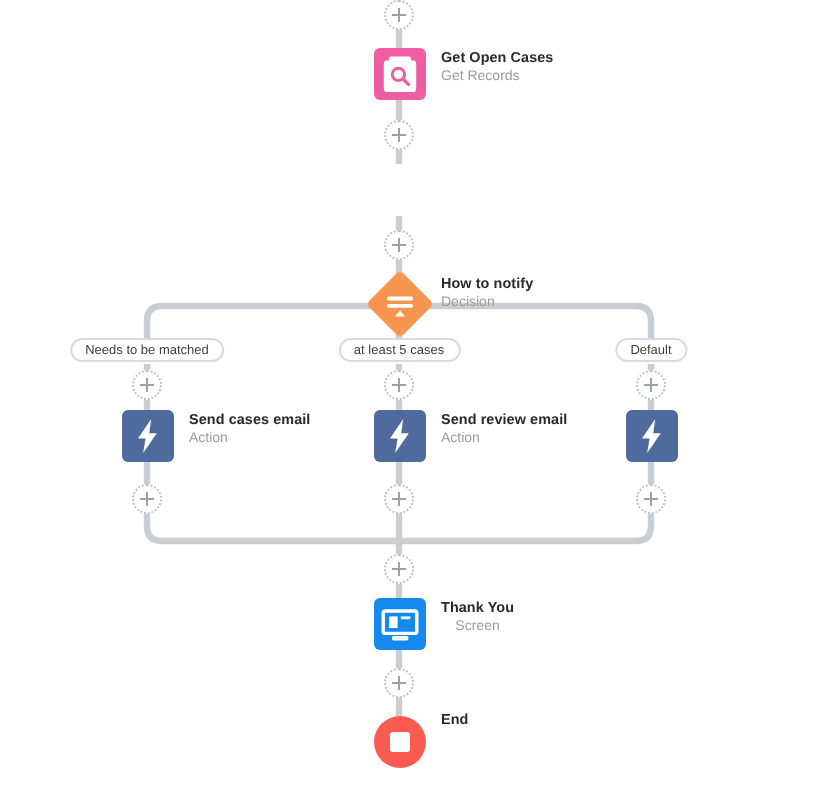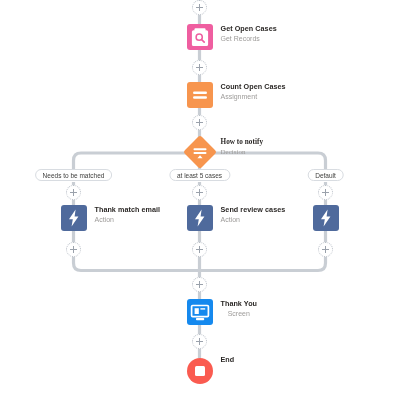--- a/index.html
+++ b/index.html
@@ -222,70 +222,58 @@
         <circle cx="12.2" cy="13.2" r="3.1" fill="none" stroke="#ef5ea0" stroke-width="1.5"></circle>
         <path d="M14.5 15.5 L17.2 18.2" stroke="#ef5ea0" stroke-width="1.7" stroke-linecap="round"></path>
       </svg>
     </div>
     <div class="node-text">
       <div class="node-title">Get Open Cases</div>
       <div class="node-sub">Get Records</div>
     </div>
   </div>
 
-  <div class="node" style="left:186.5px; top:82px; width:160px; height:26px;">
-    <div class="node-icon ic-assignment">
-      <svg viewBox="0 0 26 26" width="26" height="26">
-        <rect x="6" y="9.5" width="14" height="2.6" rx="1.3" fill="#ffffff"></rect>
-        <rect x="6" y="14.2" width="14" height="2.6" rx="1.3" fill="#ffffff"></rect>
-      </svg>
-    </div>
-    <div class="node-text">
-      <div class="node-title">Count Open Cases</div>
-      <div class="node-sub">Assignment</div>
-    </div>
-  </div>
 
   <div class="node" style="left:187.5px; top:140px; width:160px; height:26px;">
     <div class="diamond"></div>
     <svg style="position:absolute; left:0px; top:0px;" width="24" height="24" viewBox="0 0 24 24">
       <rect x="5.5" y="8.3" width="13" height="1.9" rx="0.9" fill="#ffffff"></rect>
       <rect x="5.5" y="12.0" width="13" height="1.9" rx="0.9" fill="#ffffff"></rect>
       <path d="M12 15.2 L14.6 18.2 L9.4 18.2 Z" fill="#ffffff"></path>
     </svg>
-    <div class="node-text" style="left:33px; top:-3px;font-family:Liberation Serif, serif;">
+    <div class="node-text" style="left:33px; top:-3px;">
       <div class="node-title">How to notify</div>
       <div class="node-sub">Decision</div>
     </div>
   </div>
 
   <div class="branch-label" style="left:73.5px; top:169px;">Needs to be matched</div>
   <div class="branch-label" style="left:199.5px; top:169px;">at least 5 cases</div>
   <div class="branch-label" style="left:325.5px; top:169px;">Default</div>
 
   <div class="node" style="left:60.5px; top:205px; width:130px; height:26px;">
     <div class="node-icon ic-action">
       <svg viewBox="0 0 26 26" width="26" height="26">
         <path d="M14.6 4.5 L8.0 14.2 L11.8 14.2 L10.6 21.5 L17.4 11.6 L13.6 11.6 Z" fill="#ffffff"></path>
       </svg>
     </div>
     <div class="node-text">
-      <div class="node-title">Thank match email</div>
+      <div class="node-title">Send cases email</div>
       <div class="node-sub">Action</div>
     </div>
   </div>
 
   <div class="node" style="left:186.5px; top:205px; width:130px; height:26px;">
     <div class="node-icon ic-action">
       <svg viewBox="0 0 26 26" width="26" height="26">
         <path d="M14.6 4.5 L8.0 14.2 L11.8 14.2 L10.6 21.5 L17.4 11.6 L13.6 11.6 Z" fill="#ffffff"></path>
       </svg>
     </div>
     <div class="node-text">
-      <div class="node-title">Send review cases</div>
+      <div class="node-title">Send review email</div>
       <div class="node-sub">Action</div>
     </div>
   </div>
 
   <div class="node" style="left:312.5px; top:205px; width:110px; height:26px;">
     <div class="node-icon ic-action">
       <svg viewBox="0 0 26 26" width="26" height="26">
         <path d="M14.6 4.5 L8.0 14.2 L11.8 14.2 L10.6 21.5 L17.4 11.6 L13.6 11.6 Z" fill="#ffffff"></path>
       </svg>
     </div>

